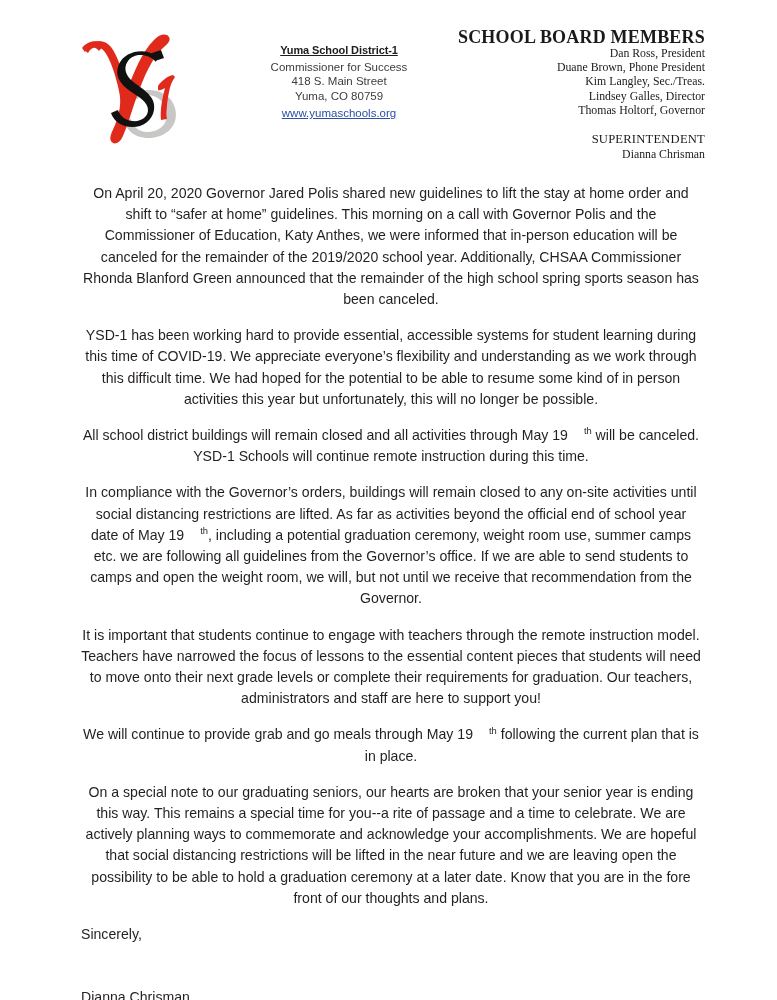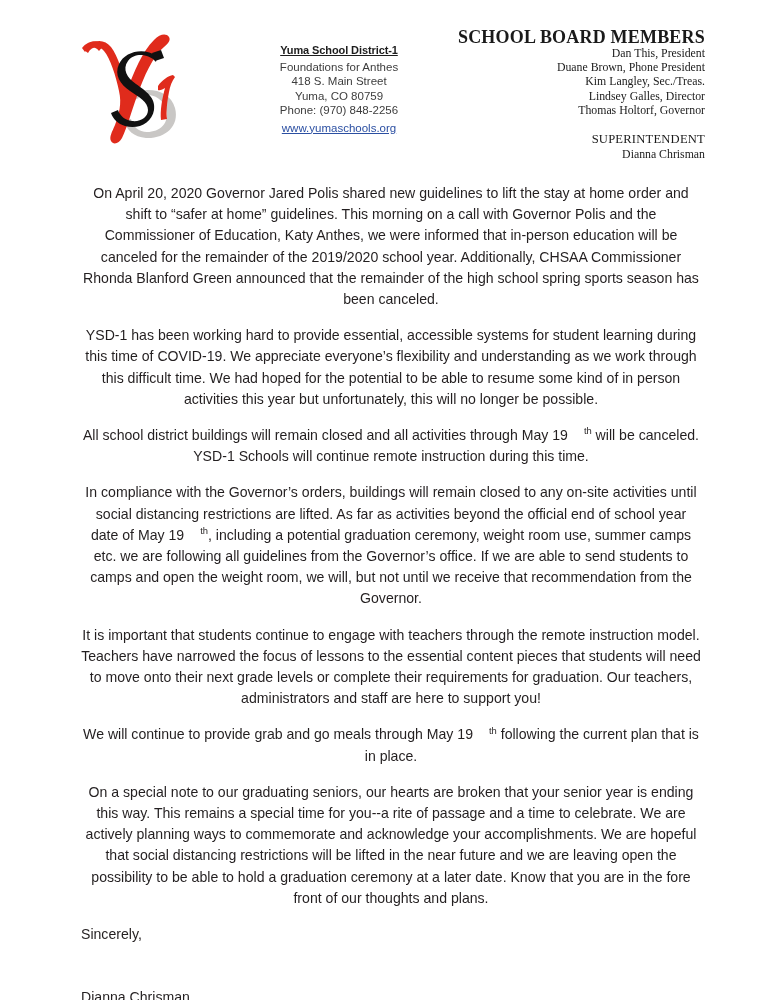--- a/index.html
+++ b/index.html
@@ -171,30 +171,29 @@
       <g>
         <path d="M80 66 C84 60, 90 56, 95 55 L97 57 C94 61, 92 66, 91 72
                  C89 82, 88 92, 89 99 L83 100 C82 91, 84 79, 87 68
                  C85 69, 82 71, 80 70 Z" fill="#e02b1c"></path>
       </g>
     </svg>
   </div>
 
   <div class="district-block">
     <div class="district-name">Yuma School District-1</div>
-    <div class="district-line">Foundations for Anthes</div>
+    <div class="district-line">Commissioner for Success</div>
     <div class="district-line">418 S. Main Street</div>
     <div class="district-line">Yuma, CO  80759</div>
-    <div class="district-line">Phone: (970) 848-2256</div>
     <div><a class="district-url" href="#">www.yumaschools.org</a></div>
   </div>
 
   <div class="board-block">
     <div class="board-heading">SCHOOL BOARD MEMBERS</div>
-    <div class="board-member">Dan This, President</div>
+    <div class="board-member">Dan Ross, President</div>
     <div class="board-member">Duane Brown, Phone President</div>
     <div class="board-member">Kim Langley, Sec./Treas.</div>
     <div class="board-member">Lindsey Galles, Director</div>
     <div class="board-member">Thomas Holtorf, Governor</div>
     <div class="supt-heading">SUPERINTENDENT</div>
     <div class="supt-name">Dianna Chrisman</div>
   </div>
 </div>
 
 <div class="letter-body">

